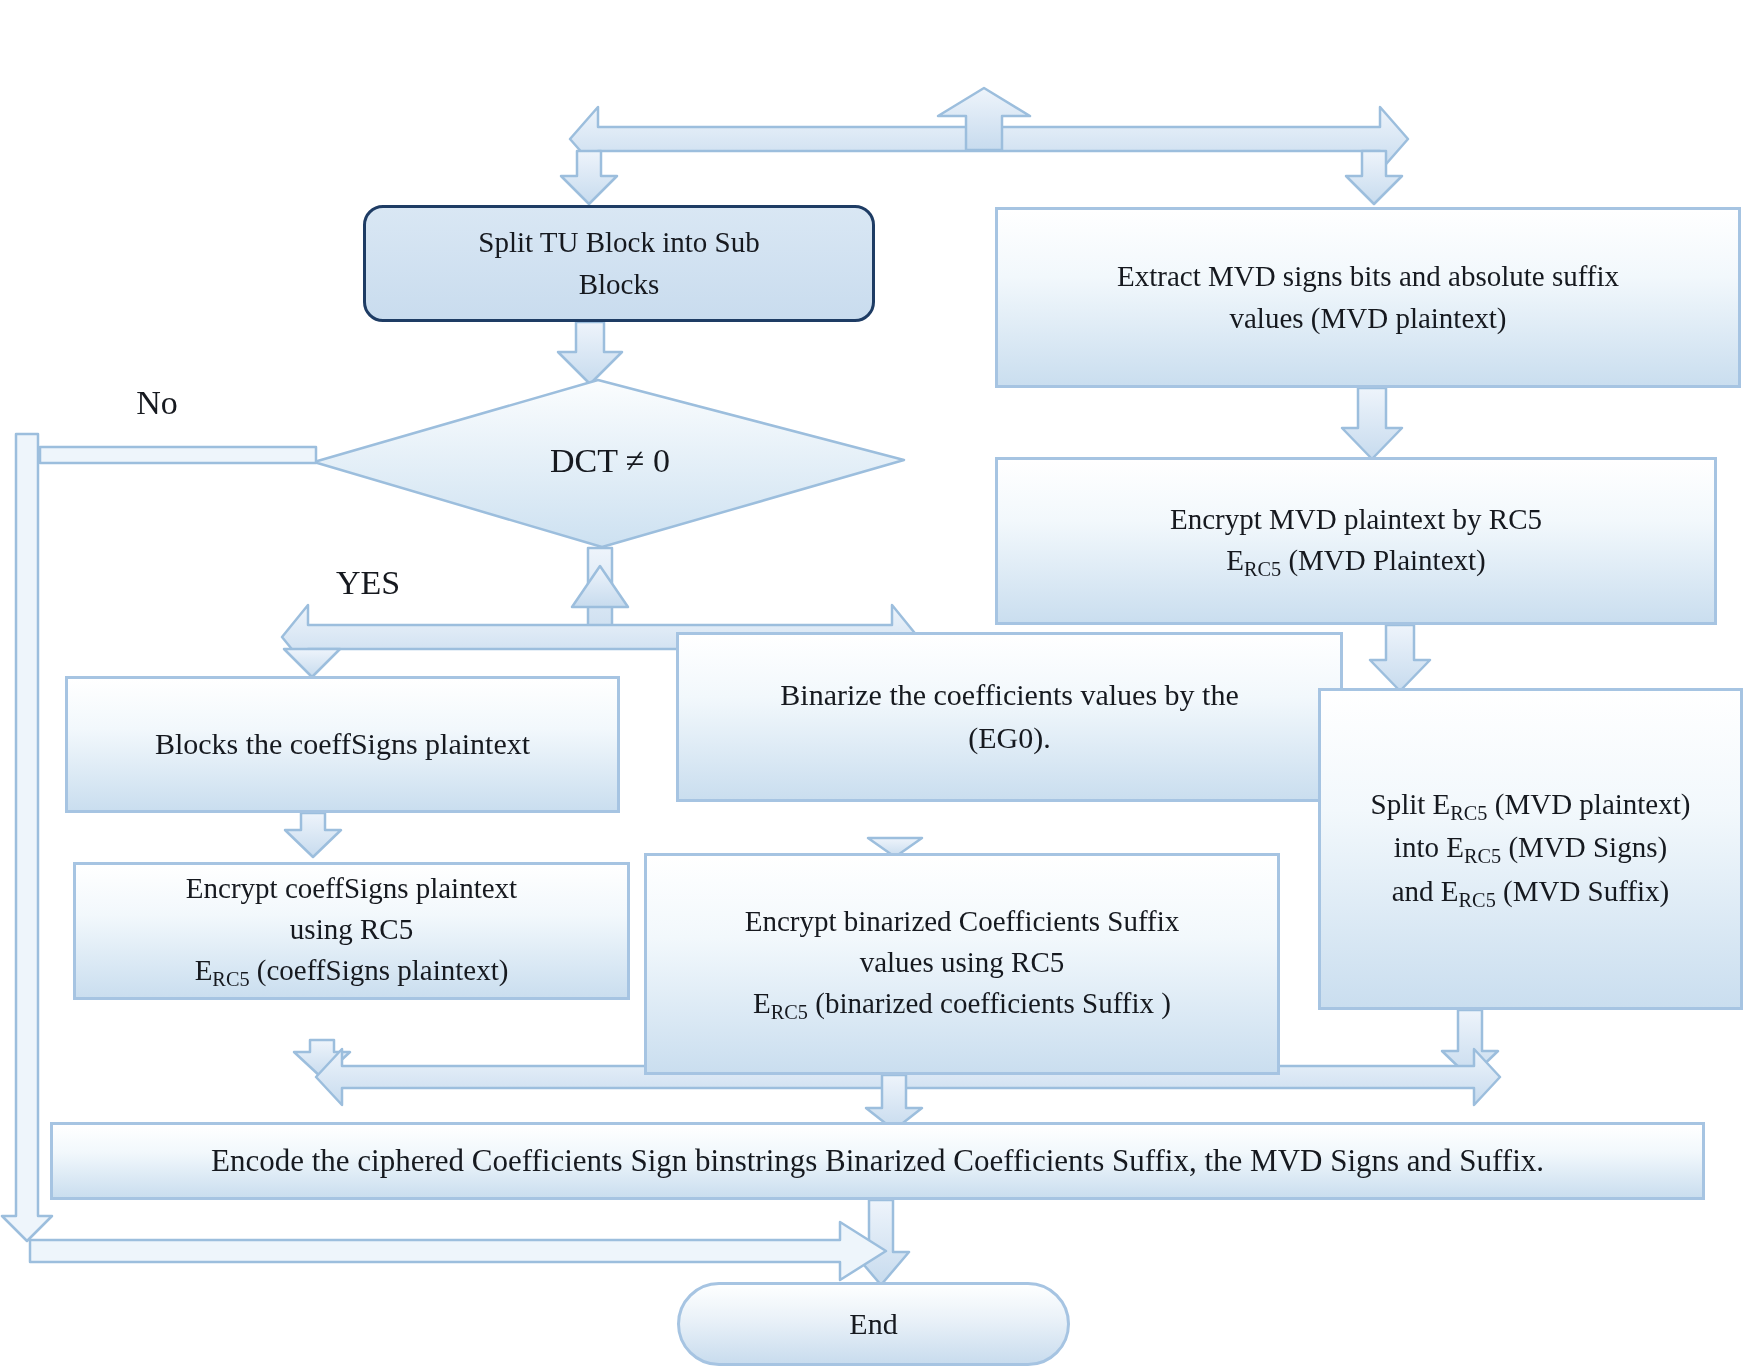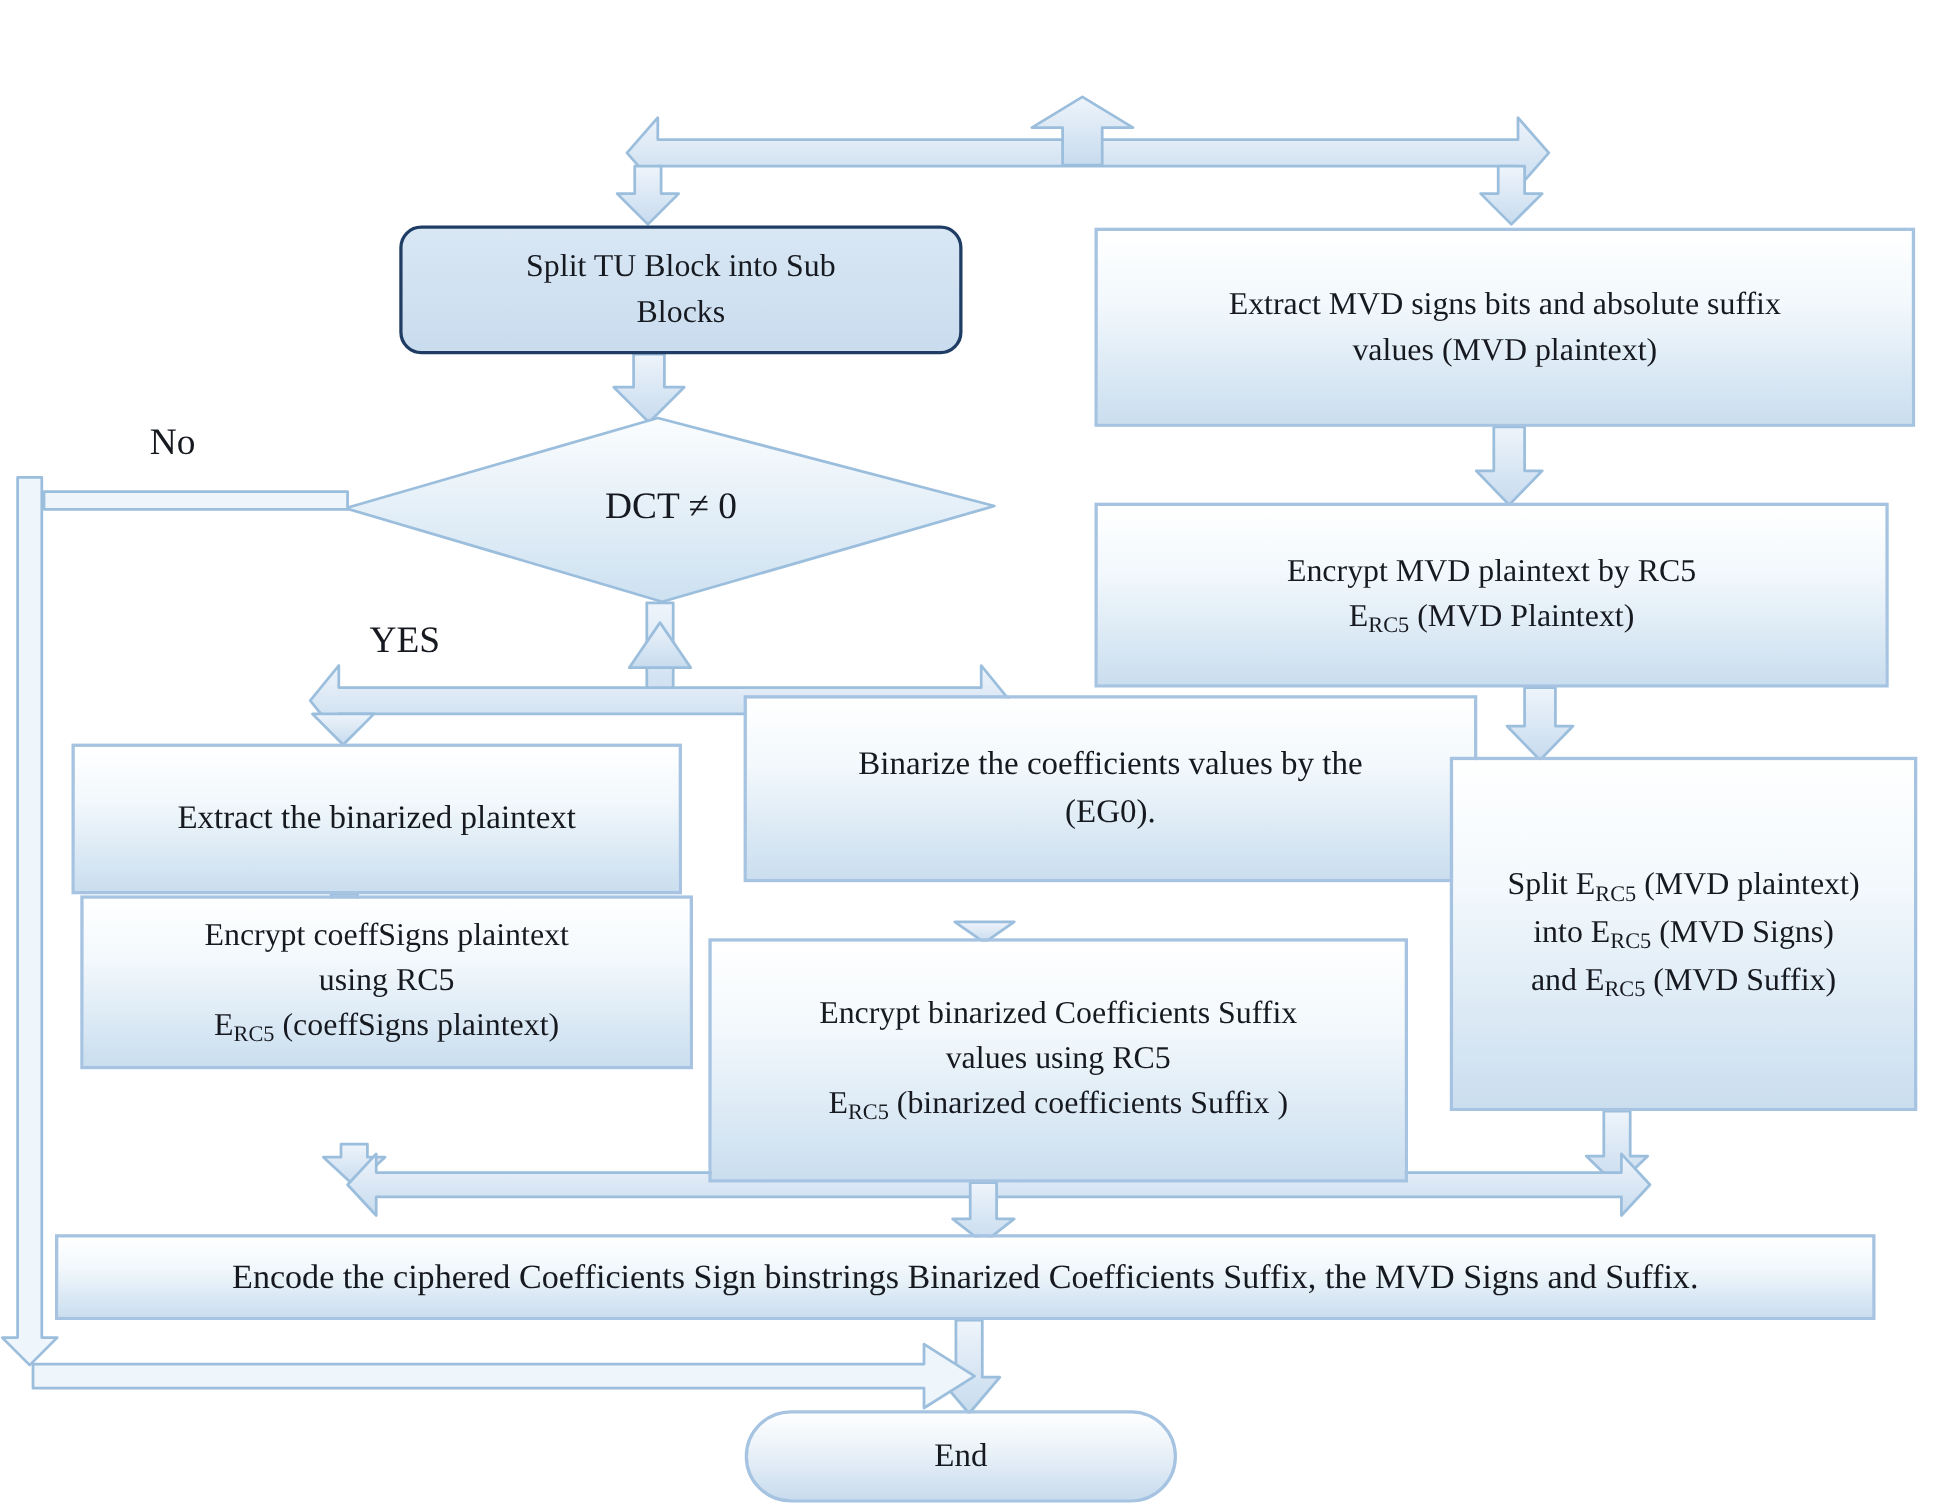--- a/index.html
+++ b/index.html
@@ -108,29 +108,29 @@
     <span class="ln">DCT ≠ 0</span>
   </div>
   <div class="label fs34" style="left:97px;top:384px;width:120px;">
     <span>No</span>
   </div>
   <div class="label fs34" style="left:308px;top:564px;width:120px;">
     <span>YES</span>
   </div>
 
   <div class="node box fs30" style="left:65px;top:676px;width:555px;height:137px;">
-    <div class="ln">Extract the binarized plaintext</div>
+    <div class="ln">Blocks the coeffSigns plaintext</div>
   </div>
 
   <div class="node box fs30" style="left:630px;top:632px;width:667px;height:170px;margin-left:46px;">
     <div class="ln">Binarize the coefficients values by the</div>
     <div class="ln">(EG0).</div>
   </div>
 
-  <div class="node box fs29" style="left:73px;top:814px;width:557px;height:158px;">
+  <div class="node box fs29" style="left:73px;top:862px;width:557px;height:138px;">
     <div class="ln">Encrypt coeffSigns plaintext</div>
     <div class="ln">using RC5</div>
     <div class="ln"><span>E</span><span class="sb">RC5</span><span> (coeffSigns plaintext)</span></div>
   </div>
 
   <div class="node box fs29" style="left:644px;top:853px;width:636px;height:222px;">
     <div class="ln">Encrypt binarized Coefficients Suffix</div>
     <div class="ln">values using RC5</div>
     <div class="ln"><span>E</span><span class="sb">RC5</span><span> (binarized coefficients Suffix )</span></div>
   </div>

